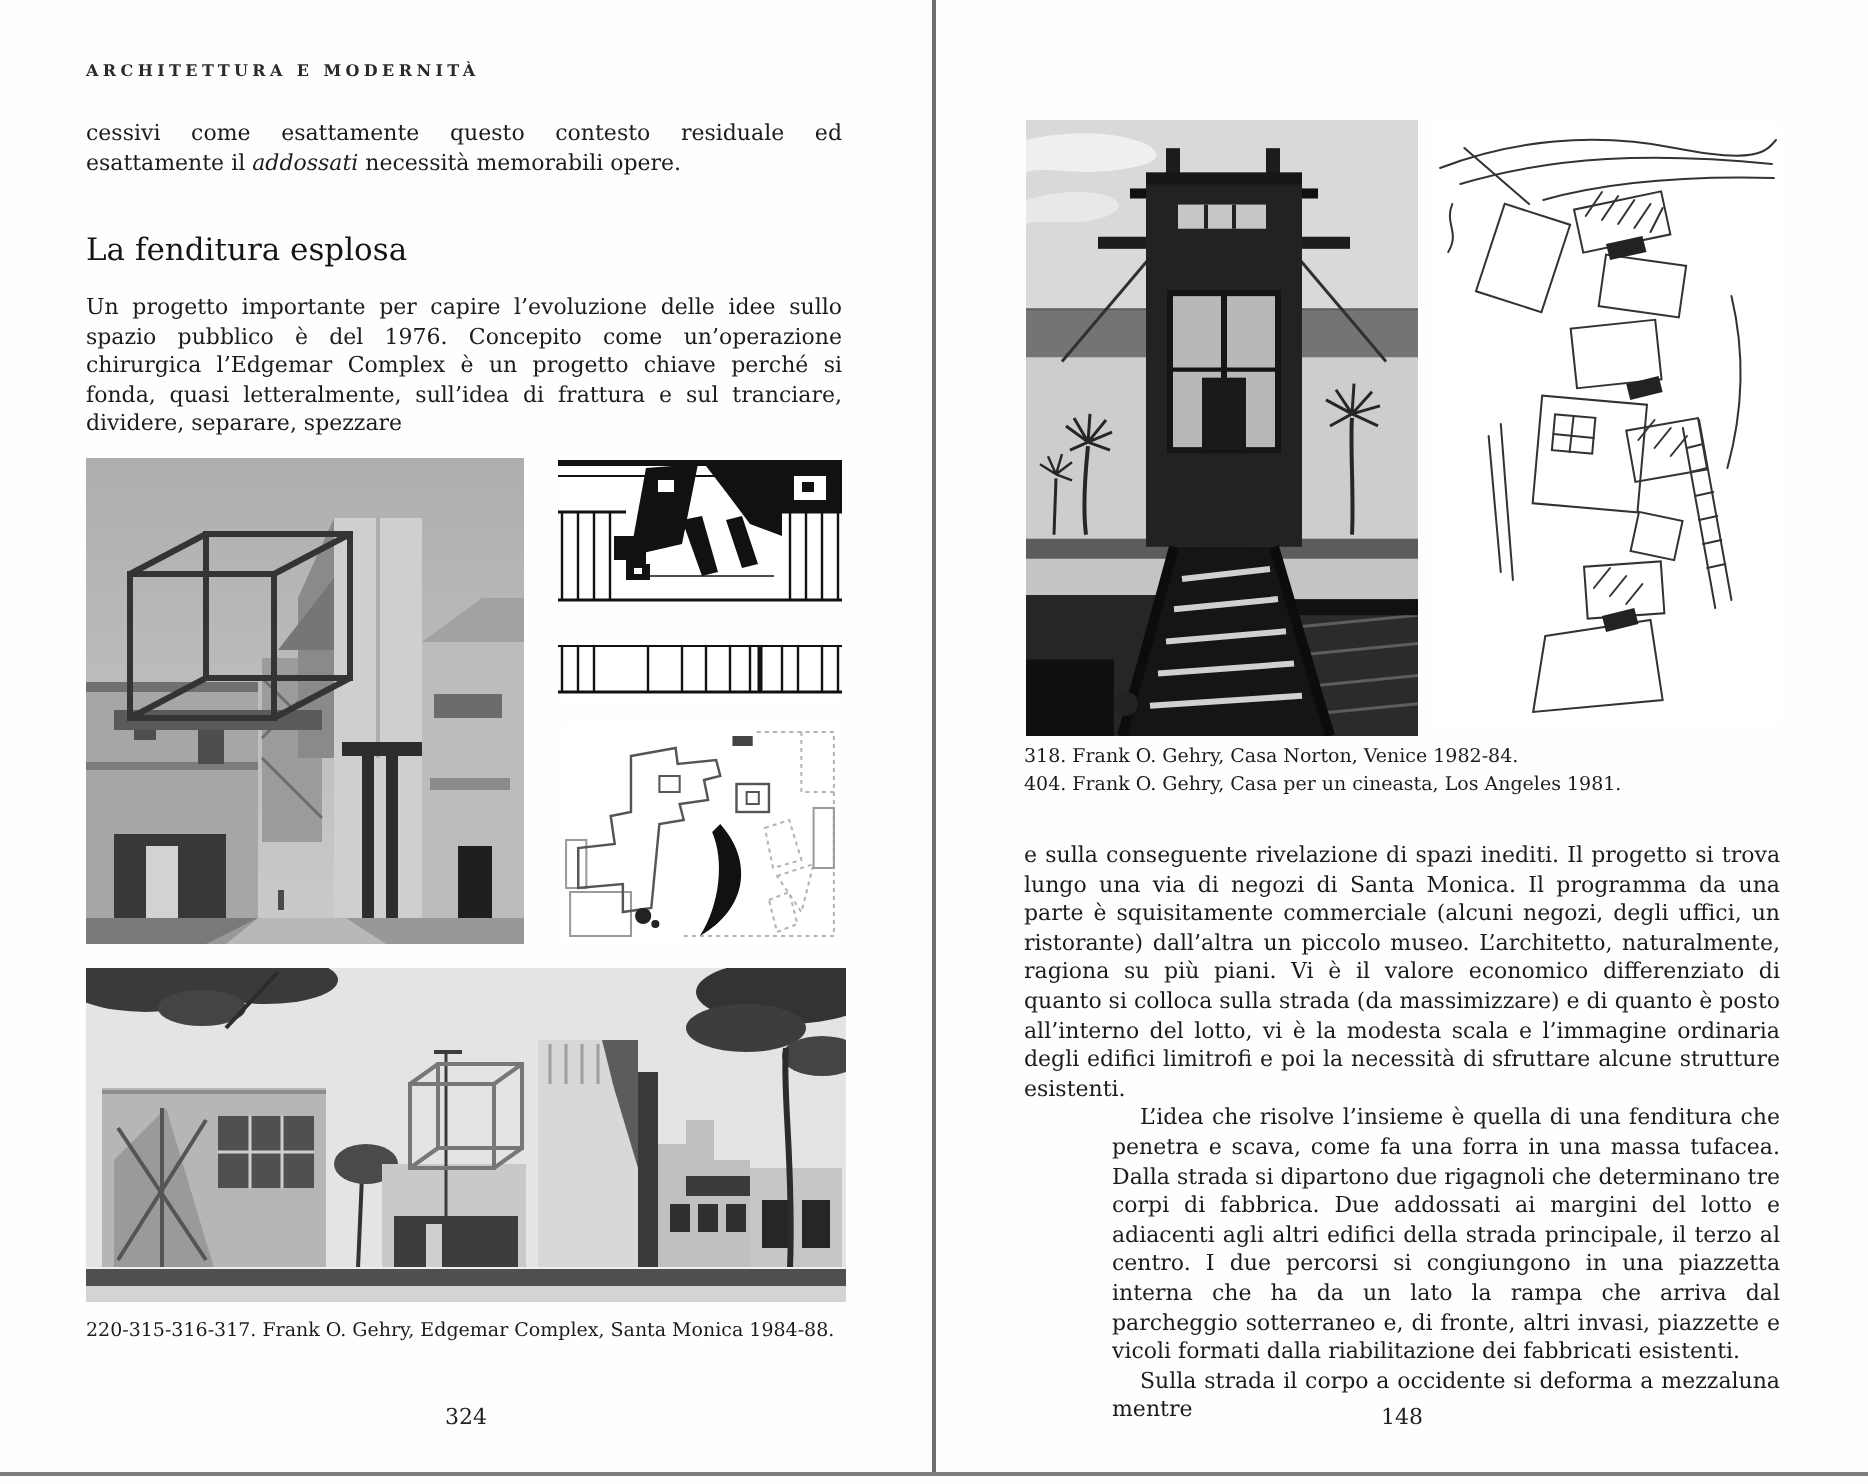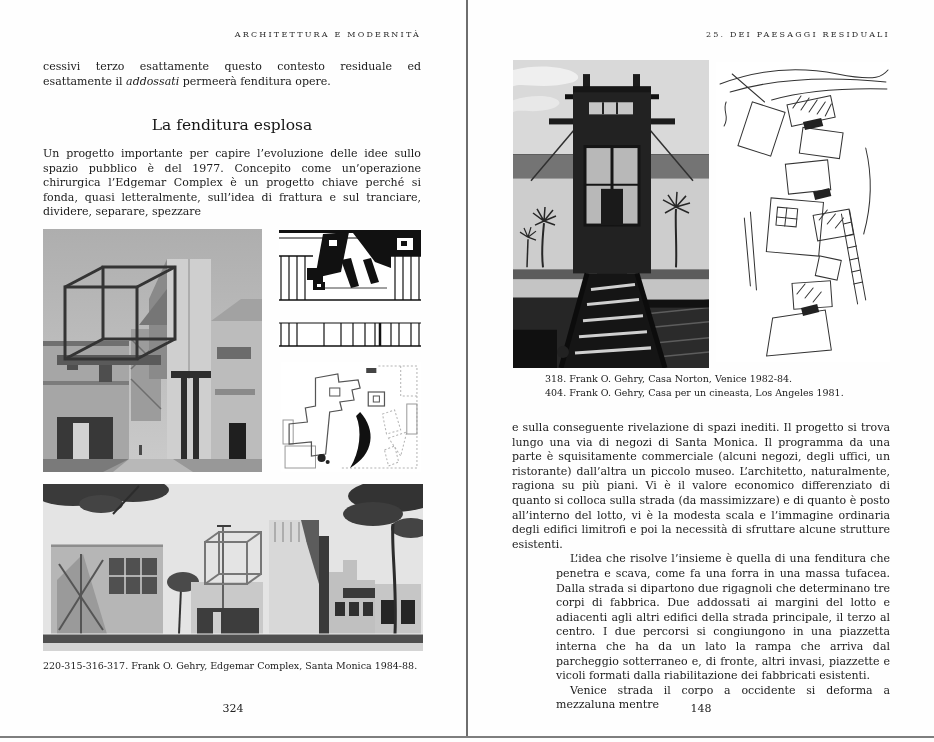--- a/index.html
+++ b/index.html
@@ -13,32 +13,32 @@
   .page-right { left:468px; }
   .gutter {
     position:absolute; left:466px; top:0; width:2px; height:737px;
     background:#6e6e6e;
   }
   .bottom-rule {
     position:absolute; left:0; top:736px; width:934px; height:2px;
     background:#7e7e7e;
   }
   .running-head {
-    position:absolute; width:378px; text-align:right;
+    position:absolute; width:378px; text-align:left;
     font-size:8px; letter-spacing:2.2px; color:#2a2a2a;
-    font-variant:small-caps; text-transform:uppercase;
+    font-variant:small-caps; text-transform:uppercase;font-weight:bold;
   }
   .body-text {
     position:absolute; width:378px; font-size:11px; line-height:14.6px;
     text-align:justify; color:#1b1b1b;
   }
   .body-text p { margin:0; }
   .body-text p.indent { text-indent:14px;margin-left:44px; }
   .section-heading {
-    position:absolute; width:378px; text-align:center;
+    position:absolute; width:378px; 
     font-size:15.5px; color:#151515;
   }
   .caption {
     position:absolute; font-size:9.5px; line-height:13.5px; color:#1b1b1b;
   }
   .page-number {
     position:absolute; width:466px; text-align:center;
     font-size:11px; color:#222;
   }
   .fig { position:absolute; overflow:hidden; }
@@ -48,27 +48,27 @@
 </head>
 <body>
 
 <div class="spread">
 
   <div class="page page-left">
 
     <div class="running-head" style="left:43px; top:30px;">ARCHITETTURA E MODERNITÀ</div>
 
     <div class="body-text" style="left:43px; top:60px;">
-      <p><span>cessivi terzo esattamente questo contesto residuale ed esattamente il </span><span class="it">addossati</span><span> permeerà fenditura opere.</span></p>
+      <p><span>cessivi come esattamente questo contesto residuale ed esattamente il </span><span class="it">addossati</span><span> necessità memorabili opere.</span></p>
     </div>
 
     <div class="section-heading" style="left:43px; top:116px;">La fenditura esplosa</div>
 
     <div class="body-text" style="left:43px; top:147px;">
-      <p>Un progetto importante per capire l’evoluzione delle idee sullo spazio pubblico è del 1977. Concepito come un’operazione chirurgica l’Edgemar Complex è un progetto chiave perché si fonda, quasi letteralmente, sull’idea di frattura e sul tranciare, dividere, separare, spezzare</p>
+      <p>Un progetto importante per capire l’evoluzione delle idee sullo spazio pubblico è del 1976. Concepito come un’operazione chirurgica l’Edgemar Complex è un progetto chiave perché si fonda, quasi letteralmente, sull’idea di frattura e sul tranciare, dividere, separare, spezzare</p>
     </div>
 
     <div class="fig" style="left:43px; top:229px; width:219px; height:243px;">
       <svg viewBox="0 0 219 243" preserveAspectRatio="none">
         <defs>
           <linearGradient id="sky1" x1="0" y1="0" x2="0" y2="1">
             <stop offset="0" stop-color="#aeaeae"></stop>
               <stop offset="1" stop-color="#cbcbcb"></stop>
           </linearGradient>
         </defs>
@@ -271,21 +271,20 @@
       </svg>
     </div>
 
     <div class="caption" style="left:43px; top:659px; width:380px;">220-315-316-317.  Frank O. Gehry, Edgemar Complex, Santa Monica 1984-88.</div>
 
     <div class="page-number" style="left:0; top:702px;text-align:center;">324</div>
   </div>
 
   <div class="page page-right">
 
-    <div class="running-head" style="left:44px; top:30px;">25. DEI PAESAGGI RESIDUALI</div>
 
     <div class="fig" style="left:45px; top:60px; width:196px; height:308px;">
       <svg viewBox="0 0 196 306" preserveAspectRatio="none">
         <rect x="0" y="0" width="196" height="306" fill="#d9d9d9"></rect>
         <path d="M0 10 C 40 0, 80 14, 60 22 C 30 30, 10 22, 0 26 Z" fill="#efefef"></path>
         <path d="M0 40 C 30 30, 60 40, 40 48 C 20 54, 6 48, 0 52 Z" fill="#e8e8e8"></path>
         <rect x="0" y="94" width="196" height="24" fill="#747474"></rect>
         <line x1="0" y1="94" x2="196" y2="94" stroke="#5e5e5e" stroke-width="1"></line>
         <rect x="0" y="118" width="196" height="120" fill="#cdcdcd"></rect>
         <rect x="0" y="208" width="196" height="10" fill="#5c5c5c"></rect>
@@ -375,29 +374,29 @@
           <path d="M34 150 L40 228 M28 156 L34 224"></path>
         </g>
         <g fill="#222">
           <path d="M86 60 L104 56 L106 64 L88 68 Z"></path>
           <path d="M96 130 L112 126 L114 134 L98 138 Z"></path>
           <path d="M84 246 L100 242 L102 250 L86 254 Z"></path>
         </g>
       </svg>
     </div>
 
-    <div class="caption" style="left:44px; top:372px; width:390px;margin-left:33px;">
+    <div class="caption" style="left:44px; top:372px; width:390px;">
       <div>318.  Frank O. Gehry, Casa Norton, Venice 1982-84.</div>
       <div>404.  Frank O. Gehry, Casa per un cineasta, Los Angeles 1981.</div>
     </div>
 
     <div class="body-text" style="left:44px; top:421px;">
       <p>e sulla conseguente rivelazione di spazi inediti. Il progetto si trova lungo una via di negozi di Santa Monica. Il programma da una parte è squisitamente commerciale (alcuni negozi, degli uffici, un ristorante) dall’altra un piccolo museo. L’architetto, naturalmente, ragiona su più piani. Vi è il valore economico differenziato di quanto si colloca sulla strada (da massimizzare) e di quanto è posto all’interno del lotto, vi è la modesta scala e l’immagine ordinaria degli edifici limitrofi e poi la necessità di sfruttare alcune strutture esistenti.</p>
       <p class="indent">L’idea che risolve l’insieme è quella di una fenditura che penetra e scava, come fa una forra in una massa tufacea. Dalla strada si dipartono due rigagnoli che determinano tre corpi di fabbrica. Due addossati ai margini del lotto e adiacenti agli altri edifici della strada principale, il terzo al centro. I due percorsi si congiungono in una piazzetta interna che ha da un lato la rampa che arriva dal parcheggio sotterraneo e, di fronte, altri invasi, piazzette e vicoli formati dalla riabilitazione dei fabbricati esistenti.</p>
-      <p class="indent">Venice strada il corpo a occidente si deforma a mezzaluna mentre</p>
+      <p class="indent">Sulla strada il corpo a occidente si deforma a mezzaluna mentre</p>
     </div>
 
     <div class="page-number" style="left:0; top:702px;">148</div>
   </div>
 
   <div class="gutter"></div>
   <div class="bottom-rule"></div>
 </div>
 
 </body></html>

